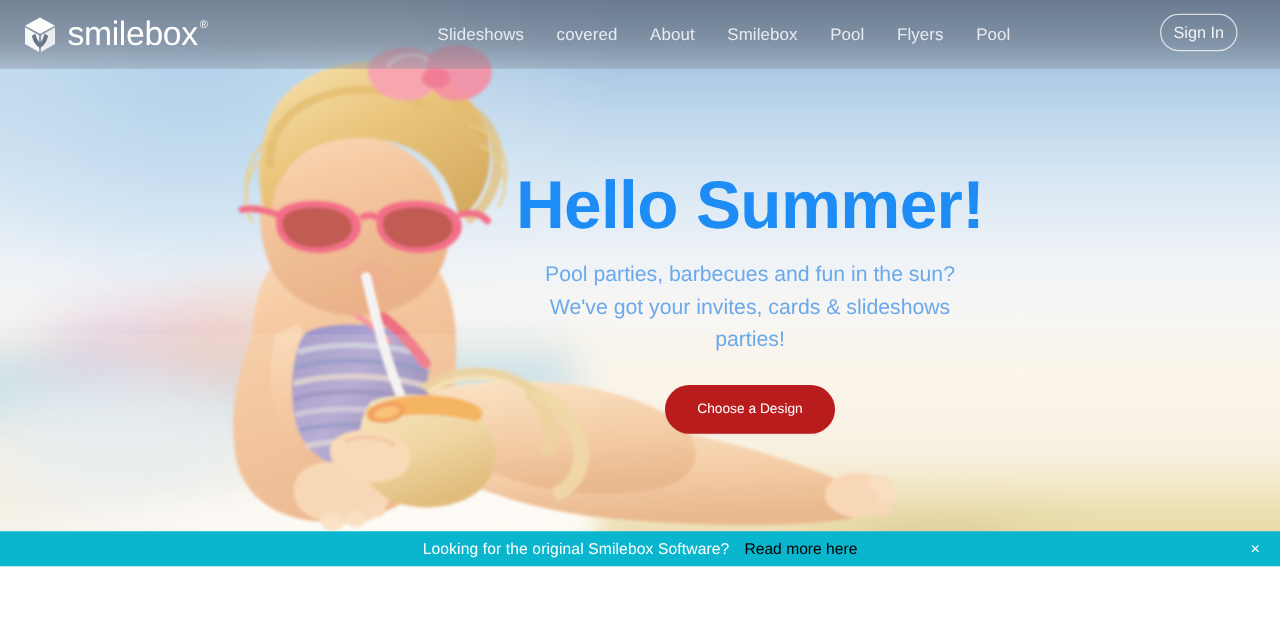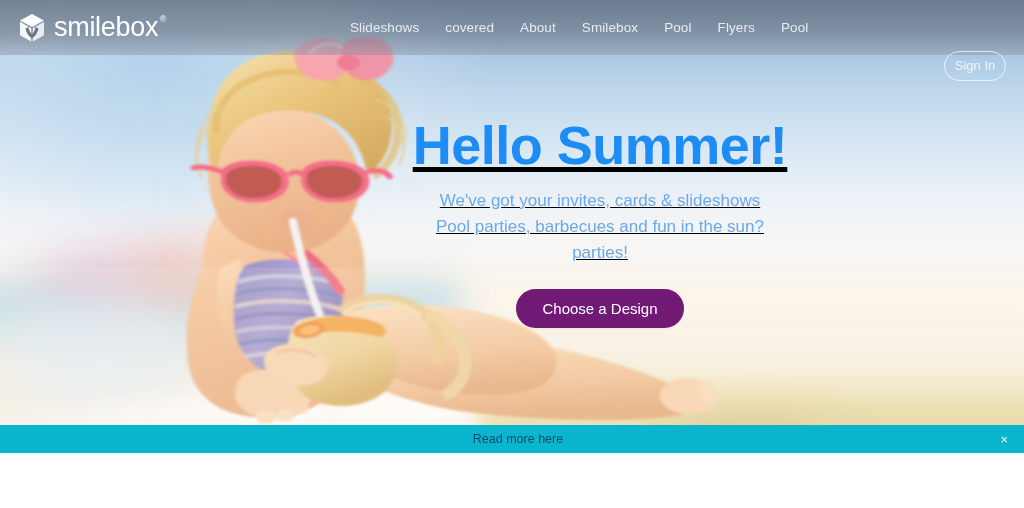--- a/index.html
+++ b/index.html
@@ -189,45 +189,43 @@
     color: #e8ecf2;
     font-size: 13.5px;
     text-decoration: none;
     letter-spacing: 0.1px;
     cursor: pointer;
     white-space: nowrap;
   }
 
   .signin {
     position: absolute;
-    right: 18px;
+    right: 34px;
     top: 11px;
     width: 62px;
     height: 30px;
     border: 1px solid rgba(255,255,255,0.72);
     border-radius: 16px;
     background: transparent;
     color: #f2f4f7;
     font-size: 13px;
     font-family: "Liberation Sans", sans-serif;
     cursor: pointer;
     padding: 0;
     line-height: 28px;
-    margin-top: 40px;
   }
 
   
   .hero-copy {
     position: absolute;
     left: 360px;
-    top: 117px;
+    top: 136px;
     width: 480px;
     text-align: center;
     z-index: 15;
-    text-decoration: underline;
   }
   .headline {
     font-size: 54px;
     font-weight: bold;
     color: #1e8cf5;
     letter-spacing: -0.5px;
     line-height: 1.05;
     margin: 0;
   }
   .subline {
@@ -235,28 +233,28 @@
     font-size: 17px;
     line-height: 1.55;
     color: #6aa9ec;
     font-weight: 400;
   }
   .subline span { display: block; }
 
   .cta {
     display: inline-block;
     margin-top: 22px;
-    background: #701a75;
+    background: #b91c1c;
     color: #ffffff;
     border: none;
     border-radius: 20px;
     padding: 0 26px;
     height: 39px;
     line-height: 39px;
-    font-size: 15px;
+    font-size: 11px;
     font-family: "Liberation Sans", sans-serif;
     cursor: pointer;
     box-shadow: 0 1px 2px rgba(0,0,0,0.06);
   }
 
   
   .notice {
     position: absolute;
     left: 0;
     bottom: 0;
@@ -267,21 +265,21 @@
     align-items: center;
     justify-content: center;
     z-index: 30;
   }
   .notice-text {
     color: #ffffff;
     font-size: 12.5px;
     letter-spacing: 0.1px;
   }
   .notice-link {
-    color: #0c4a6e;
+    color: #000000;
     font-size: 12.5px;
     margin-left: 12px;
     text-decoration: none;
     cursor: pointer;
   }
   .notice-close {
     position: absolute;
     right: 12px;
     top: 50%;
     transform: translateY(-50%);
@@ -481,25 +479,26 @@
       <a>Flyers</a>
       <a>Pool</a>
     </nav>
 
     <button class="signin">Sign In</button>
   </div>
 
   <div class="hero-copy">
     <h1 class="headline">Hello Summer!</h1>
     <p class="subline">
+      <span>Pool parties, barbecues and fun in the sun?</span>
       <span>We've got your invites, cards &amp; slideshows</span>
-      <span>Pool parties, barbecues and fun in the sun?</span>
       <span>parties!</span>
     </p>
     <button class="cta">Choose a Design</button>
   </div>
 
   <div class="notice">
+    <span class="notice-text">Looking for the original Smilebox Software?</span>
     <a class="notice-link">Read more here</a>
     <button class="notice-close">×</button>
   </div>
 
 </div>
 
 </body></html>

